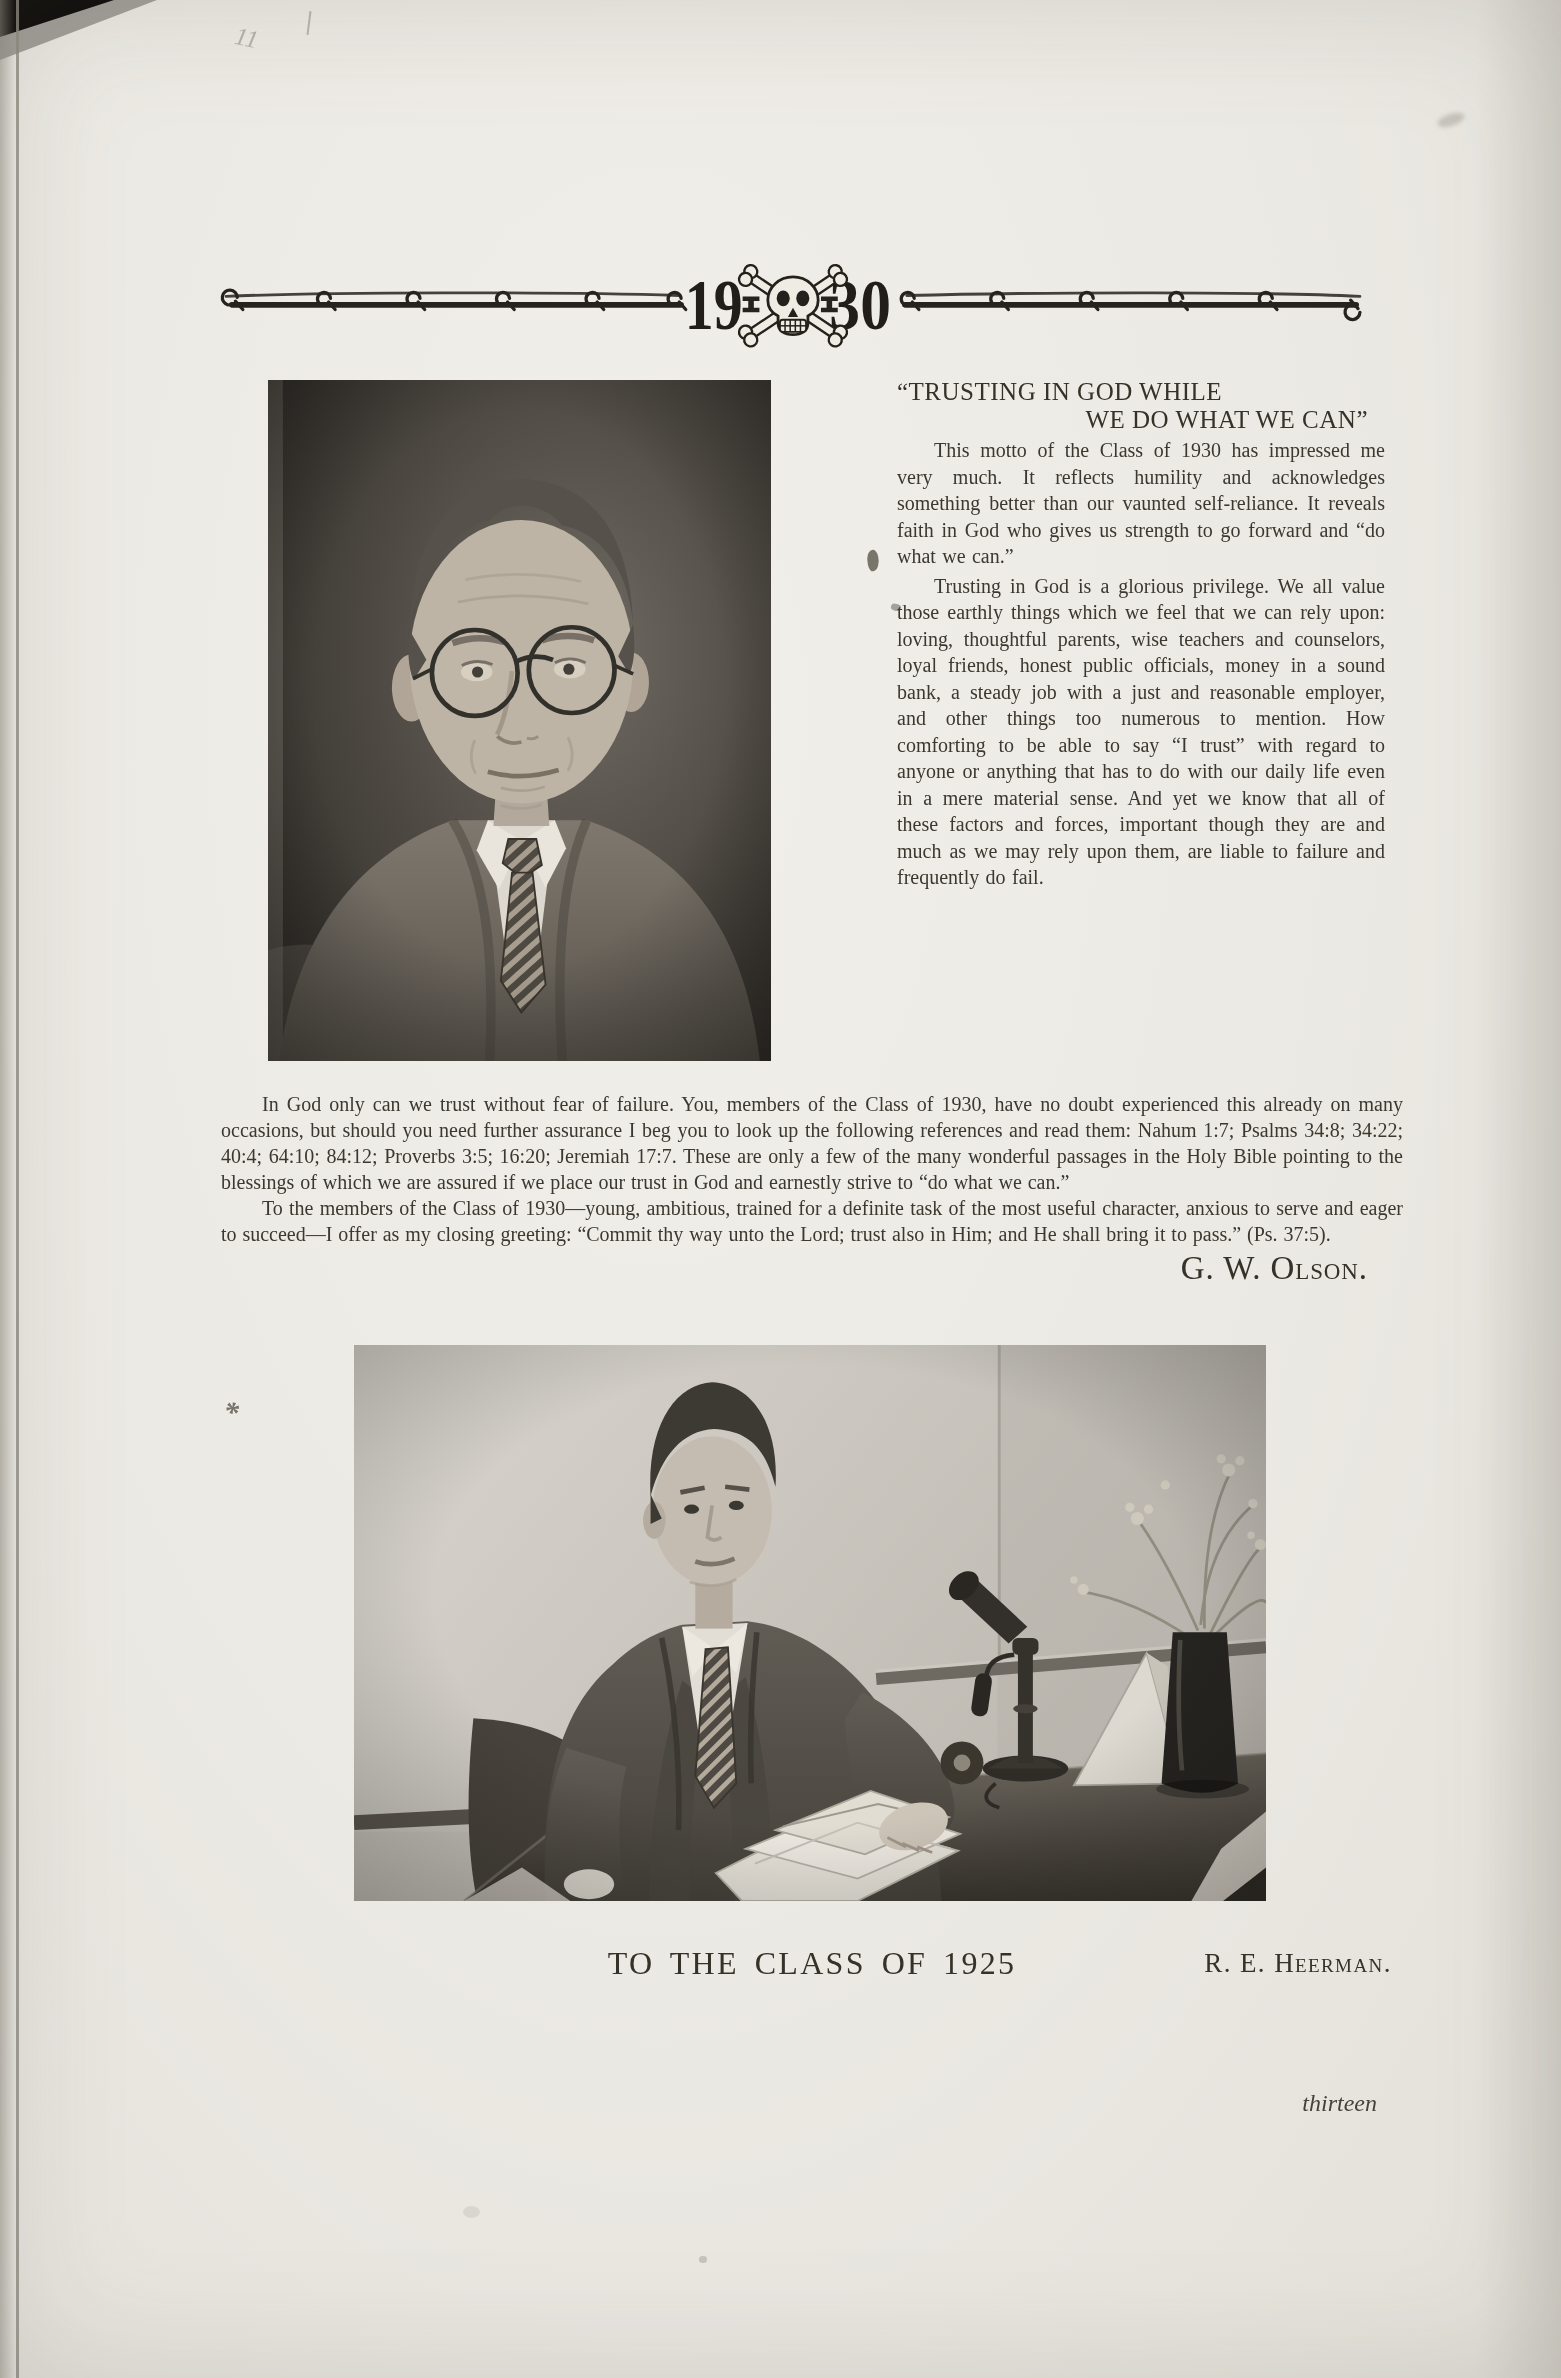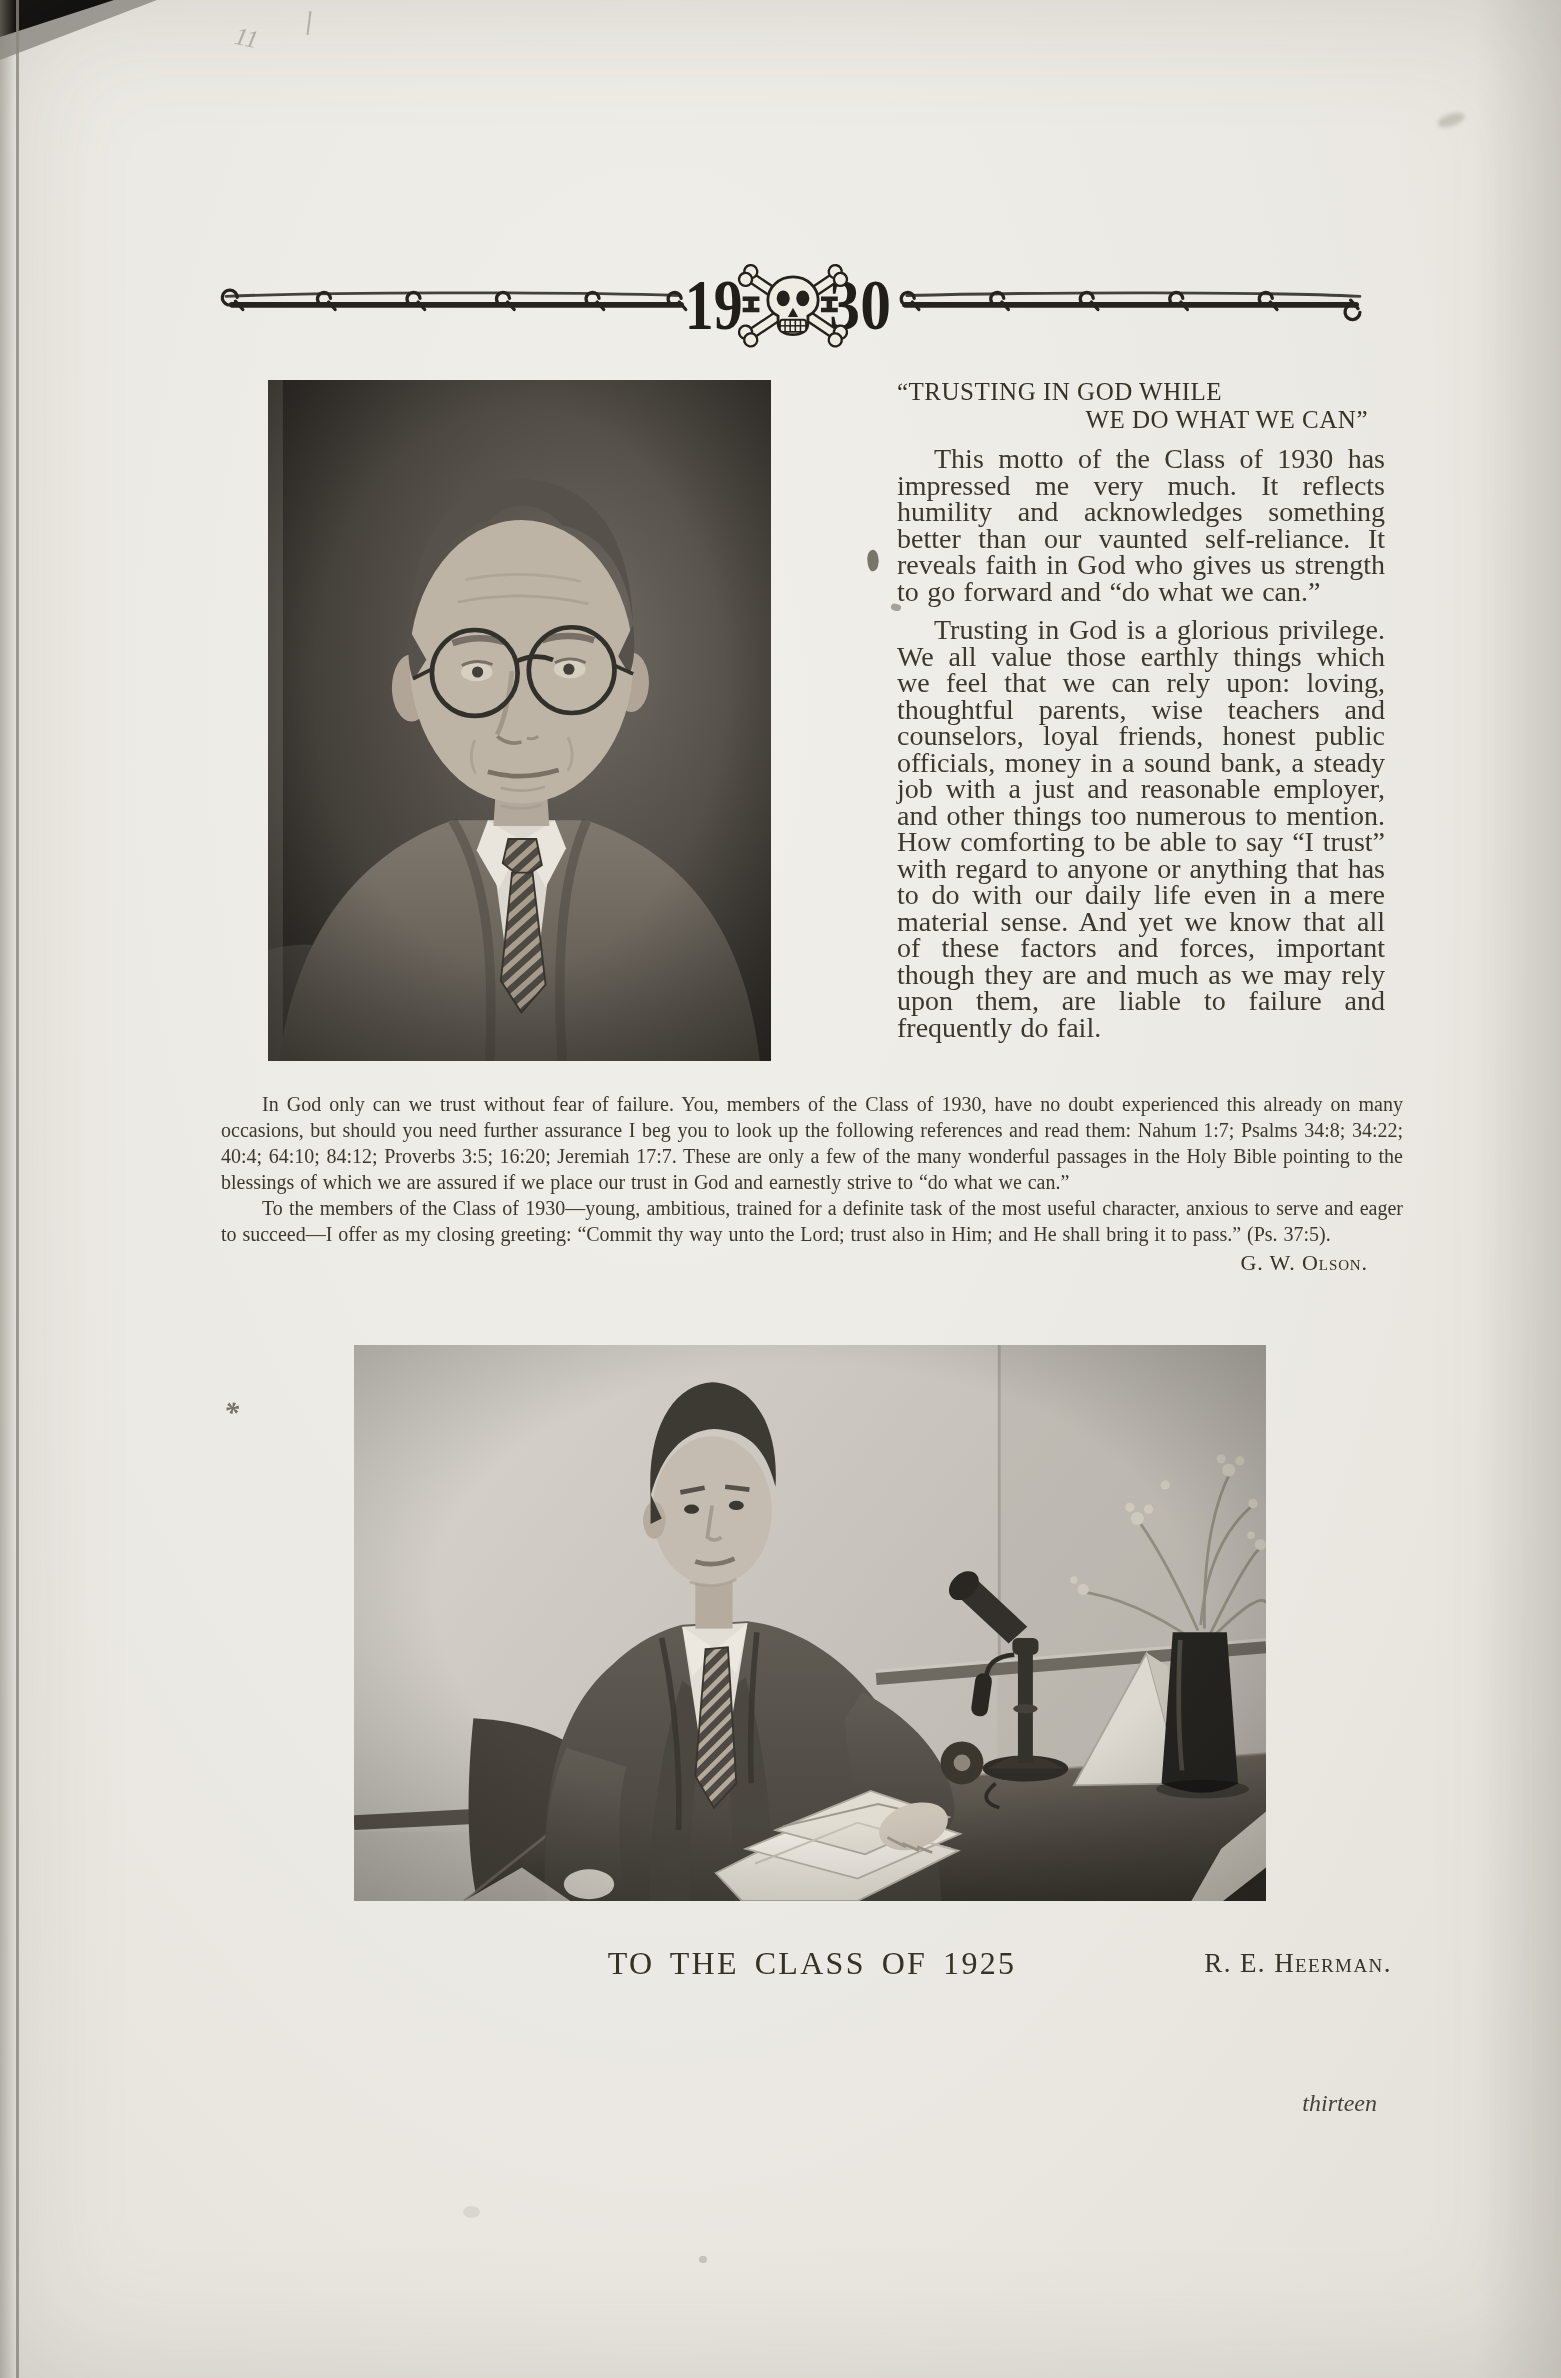--- a/index.html
+++ b/index.html
@@ -40,26 +40,26 @@
   
   .ornament{position:absolute;left:213px;top:261px;width:1160px;height:97px;}
   
   .portrait{position:absolute;left:268px;top:380px;width:503px;height:681px;}
   .deskphoto{position:absolute;left:354px;top:1345px;width:912px;height:556px;}
   
   .right-col{position:absolute;left:897px;top:378px;width:488px;}
   .motto-title{font-size:25px;line-height:28px;color:#353228;letter-spacing:0.5px;font-weight:normal;margin:0;}
   .motto-line1{display:block;}
   .motto-line2{display:block;text-align:right;padding-right:17px;}
-  .right-col p{margin:12px 0 0 0;font-size:28px;line-height:26.5px;text-align:justify;
+  .right-col p{margin:3px 0 0 0;font-size:20px;line-height:26.5px;text-align:justify;
     text-indent:37px;word-spacing:1.4px;}
   .full-block{position:absolute;left:221px;top:1091px;width:1182px;}
   .full-block p{margin:0;font-size:20px;line-height:26px;text-align:justify;
     text-indent:41px;word-spacing:0.9px;}
-  .olson-sig{margin-top:2.8px;text-align:right;padding-right:35px;font-size:22px;
+  .olson-sig{margin-top:2.8px;text-align:right;padding-right:35px;font-size:33px;
     font-variant:small-caps;letter-spacing:0.9px;color:#353228;}
   
   .heerman{position:absolute;left:221px;top:1945px;width:1182px;}
   .heerman-heading{margin:0;text-align:center;font-size:32px;font-weight:normal;
     letter-spacing:2.3px;color:#353228;word-spacing:5.6px;}
   .heerman-quote{margin-top:15px;font-style:italic;font-size:27px;line-height:36px;color:#39362c;}
   .q-line{text-align:justify;text-align-last:justify;}
   .q-line.first{text-indent:86px;}
   .q-line.last{text-align:left;text-align-last:left;}
   .heerman-sig{text-align:right;padding-right:11.2px;margin-top:-34px;font-size:27px;font-style:normal;

